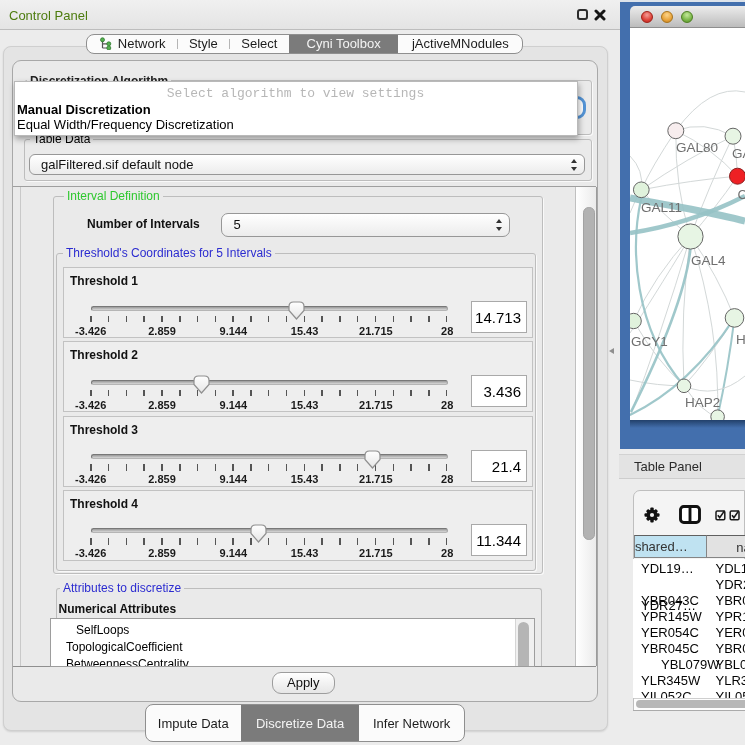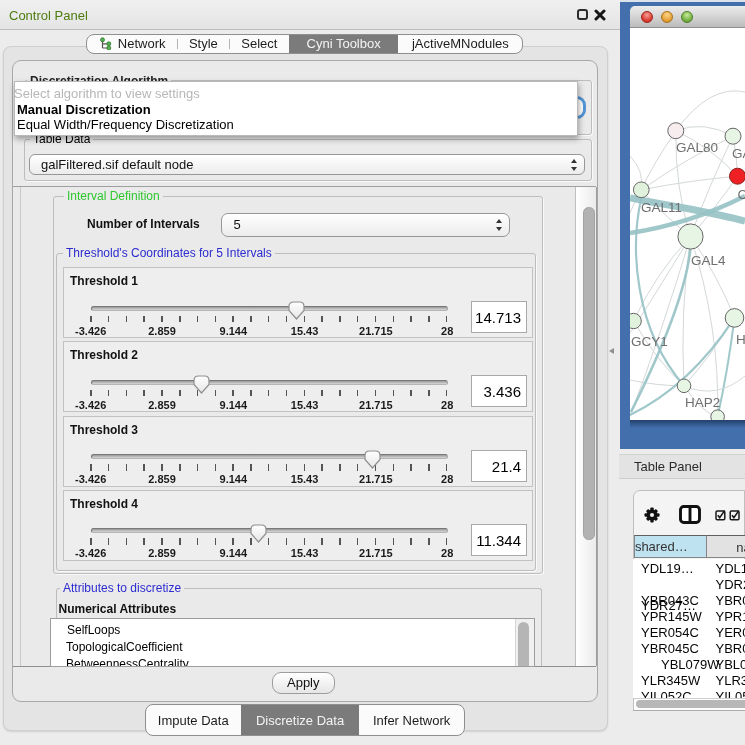--- a/index.html
+++ b/index.html
@@ -65,21 +65,21 @@
   <div class="tab sel" style="width:109.5px;">Cyni Toolbox</div>
   <div class="tab" style="width:124px;">jActiveMNodules</div>
 </div>
 
 <div class="groupbox" style="left:24px; top:80px; width:568px; height:55px;"></div>
 <div class="grouplabel" style="left:27px; top:75px; font-weight:bold; color:#222;">Discretization Algorithm</div>
 
 <div class="abs" style="left:440px; top:96px; width:146px; height:23px; background:#fff; border:3px solid #5494d6; border-radius:9px;"></div>
 
 <div class="abs" style="left:14px; top:81px; width:563.5px; height:54.5px; background:#fff; border:1px solid #b9b9b9; box-shadow:1px 3px 6px rgba(0,0,0,0.35); z-index:50;"></div>
-<div class="abs" style="left:14px; top:86px; width:563px; font-size:13px; color:#b7b7b7; z-index:51;">Select algorithm to view settings</div>
+<div class="abs" style="left:14px; top:86px; width:563px; text-align:center; font-size:13px; color:#b7b7b7; z-index:51;font-family:Liberation Mono, monospace;">Select algorithm to view settings</div>
 <div class="abs" style="left:17px; top:101.5px; font-size:13px; font-weight:bold; color:#000; z-index:51;">Manual Discretization</div>
 <div class="abs" style="left:17px; top:117px; font-size:13px; color:#000; z-index:51;">Equal Width/Frequency Discretization</div>
 
 <div class="groupbox" style="left:24px; top:139px; width:568px; height:42px;"></div>
 <div class="grouplabel" style="left:30px; top:133px; color:#000;">Table Data</div>
 <div class="combo" style="left:29px; top:154px; width:556px; height:21px; line-height:19px; padding-left:11px;">galFiltered.sif default node
   <span class="arrows">
       <span class="up"></span>
       <span class="dn"></span>
     </span>
@@ -189,30 +189,30 @@
       </defs>
       <path d="M1 5.5 Q1 1 5.5 1 L11.5 1 Q16 1 16 5.5 L16 9.5 L8.5 18 L1 9.5 Z" fill="url(#gth4)" stroke="#8f8f8f" stroke-width="1.2"></path>
     </svg>
   <div class="field">11.344</div>
 </div>
 
 <div class="groupbox" style="left:55.8px; top:588px; width:486.5px; height:78px; border-bottom:none; border-radius:3px 3px 0 0; box-shadow:none;"></div>
 <div class="grouplabel" style="left:60px; top:582px; color:#2b2bd0;">Attributes to discretize</div>
 <div class="abs" style="left:58.5px; top:601.5px; font-size:12px; font-weight:bold; color:#111;">Numerical Attributes</div>
 <div class="abs" style="left:50px; top:618px; width:485px; height:48.5px; background:#fff; border:1px solid #9d9d9d; overflow:hidden;">
-  <div style="position:absolute; left:16px; top:4px; font-size:12px; color:#000;">SelfLoops</div>
+  <div style="position:absolute; left:25px; top:4px; font-size:12px; color:#000;">SelfLoops</div>
   <div style="position:absolute; left:15px; top:21px; font-size:12px; color:#000;">TopologicalCoefficient</div>
   <div style="position:absolute; left:15px; top:38px; font-size:12px; color:#000;">BetweennessCentrality</div>
   <div style="position:absolute; right:0; top:0; width:19.5px; height:48.5px; background:#f0f0f0; border-left:1px solid #d5d5d5;"></div>
   <div style="position:absolute; right:5px; top:3px; width:11px; height:60px; background:#b5b5b5; border-radius:5.5px;"></div>
 </div>
 
 <div class="abs" style="left:271.5px; top:671.5px; width:63.5px; height:22px; background:linear-gradient(#ffffff,#e6e6e6); border:1px solid #9d9d9d; border-radius:9px; font-size:13px; color:#111; text-align:center; line-height:20px;">Apply</div>
 
-<div class="tabbar" style="left:144.6px; top:704px; width:320.4px; height:32px;">
+<div class="tabbar" style="left:144.6px; top:704px; width:320.4px; height:38px;">
   <div class="tab" style="width:95.5px;">Impute Data</div>
   <div class="tab sel" style="width:118.5px;">Discretize Data</div>
   <div class="tab" style="width:105px;">Infer Network</div>
 </div>
 
 <div class="abs" style="left:609px; top:348px; width:0; height:0; border-top:3.5px solid transparent; border-bottom:3.5px solid transparent; border-right:5px solid #8f8f8f;"></div>
 
 <div class="abs" style="left:620px; top:0; width:125px; height:1.5px; background:#dde3ea;"></div>
 <div class="abs" style="left:620px; top:1.5px; width:125px; height:447px; background:#436fad;"></div>
 

